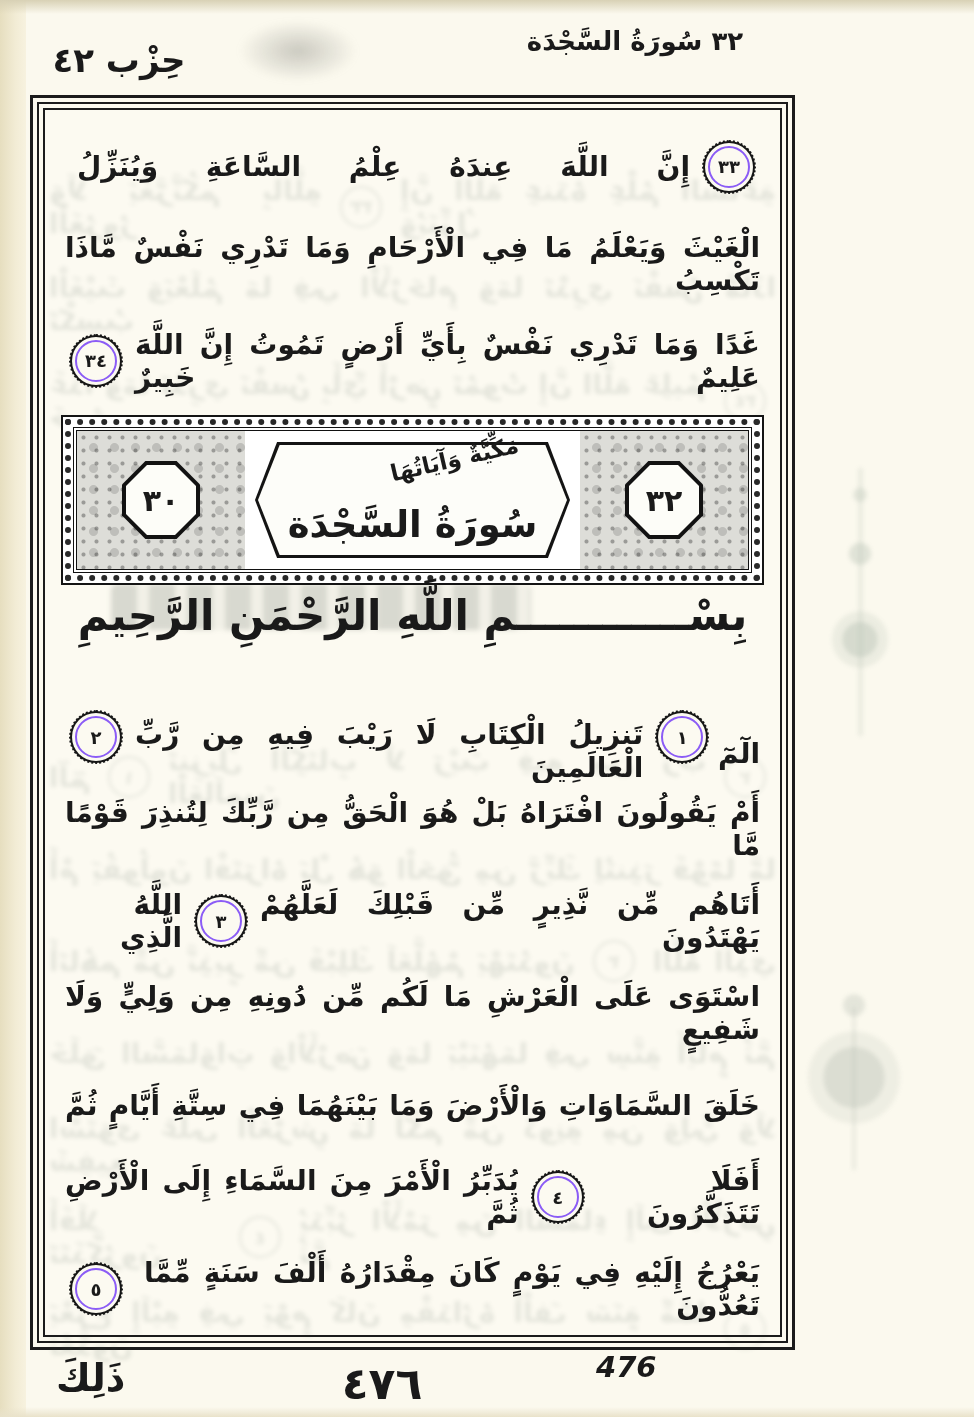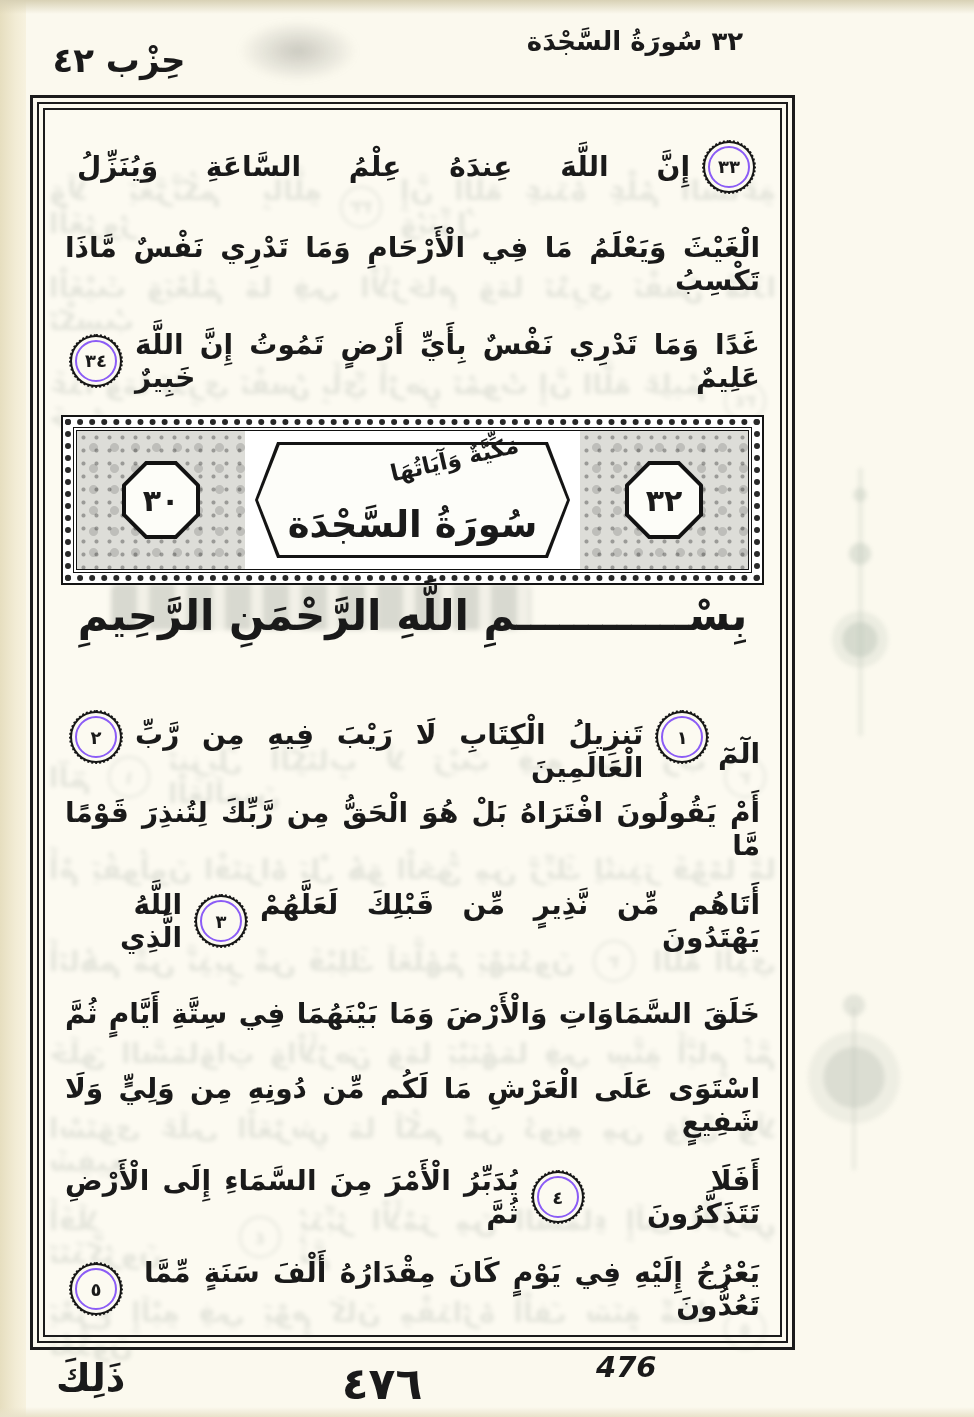--- a/index.html
+++ b/index.html
@@ -216,24 +216,24 @@
                 </div>
                 <div class="qline">
                   <span class="qtext" style="flex-grow: 81;">أَمْ يَقُولُونَ افْتَرَاهُ بَلْ هُوَ الْحَقُّ مِن رَّبِّكَ لِتُنذِرَ قَوْمًا مَّا</span>
                 </div>
                 <div class="qline">
                   <span class="qtext" style="flex-grow: 60;">أَتَاهُم مِّن نَّذِيرٍ مِّن قَبْلِكَ لَعَلَّهُمْ يَهْتَدُونَ</span>
                   <span class="ayah">٣</span>
                   <span class="qtext" style="flex-grow: 15;">اللَّهُ الَّذِي</span>
                 </div>
                 <div class="qline">
+                  <span class="qtext" style="flex-grow: 73;">اسْتَوَى عَلَى الْعَرْشِ مَا لَكُم مِّن دُونِهِ مِن وَلِيٍّ وَلَا شَفِيعٍ</span>
+                </div>
+                <div class="qline">
                   <span class="qtext" style="flex-grow: 77;">خَلَقَ السَّمَاوَاتِ وَالْأَرْضَ وَمَا بَيْنَهُمَا فِي سِتَّةِ أَيَّامٍ ثُمَّ</span>
-                </div>
-                <div class="qline">
-                  <span class="qtext" style="flex-grow: 73;">اسْتَوَى عَلَى الْعَرْشِ مَا لَكُم مِّن دُونِهِ مِن وَلِيٍّ وَلَا شَفِيعٍ</span>
                 </div>
                 <div class="qline">
                   <span class="qtext" style="flex-grow: 22;">أَفَلَا تَتَذَكَّرُونَ</span>
                   <span class="ayah">٤</span>
                   <span class="qtext" style="flex-grow: 57;">يُدَبِّرُ الْأَمْرَ مِنَ السَّمَاءِ إِلَى الْأَرْضِ ثُمَّ</span>
                 </div>
                 <div class="qline">
                   <span class="qtext" style="flex-grow: 79; margin-left: 9px;">يَعْرُجُ إِلَيْهِ فِي يَوْمٍ كَانَ مِقْدَارُهُ أَلْفَ سَنَةٍ مِّمَّا تَعُدُّونَ</span>
                   <span class="ayah">٥</span>
                 </div>

